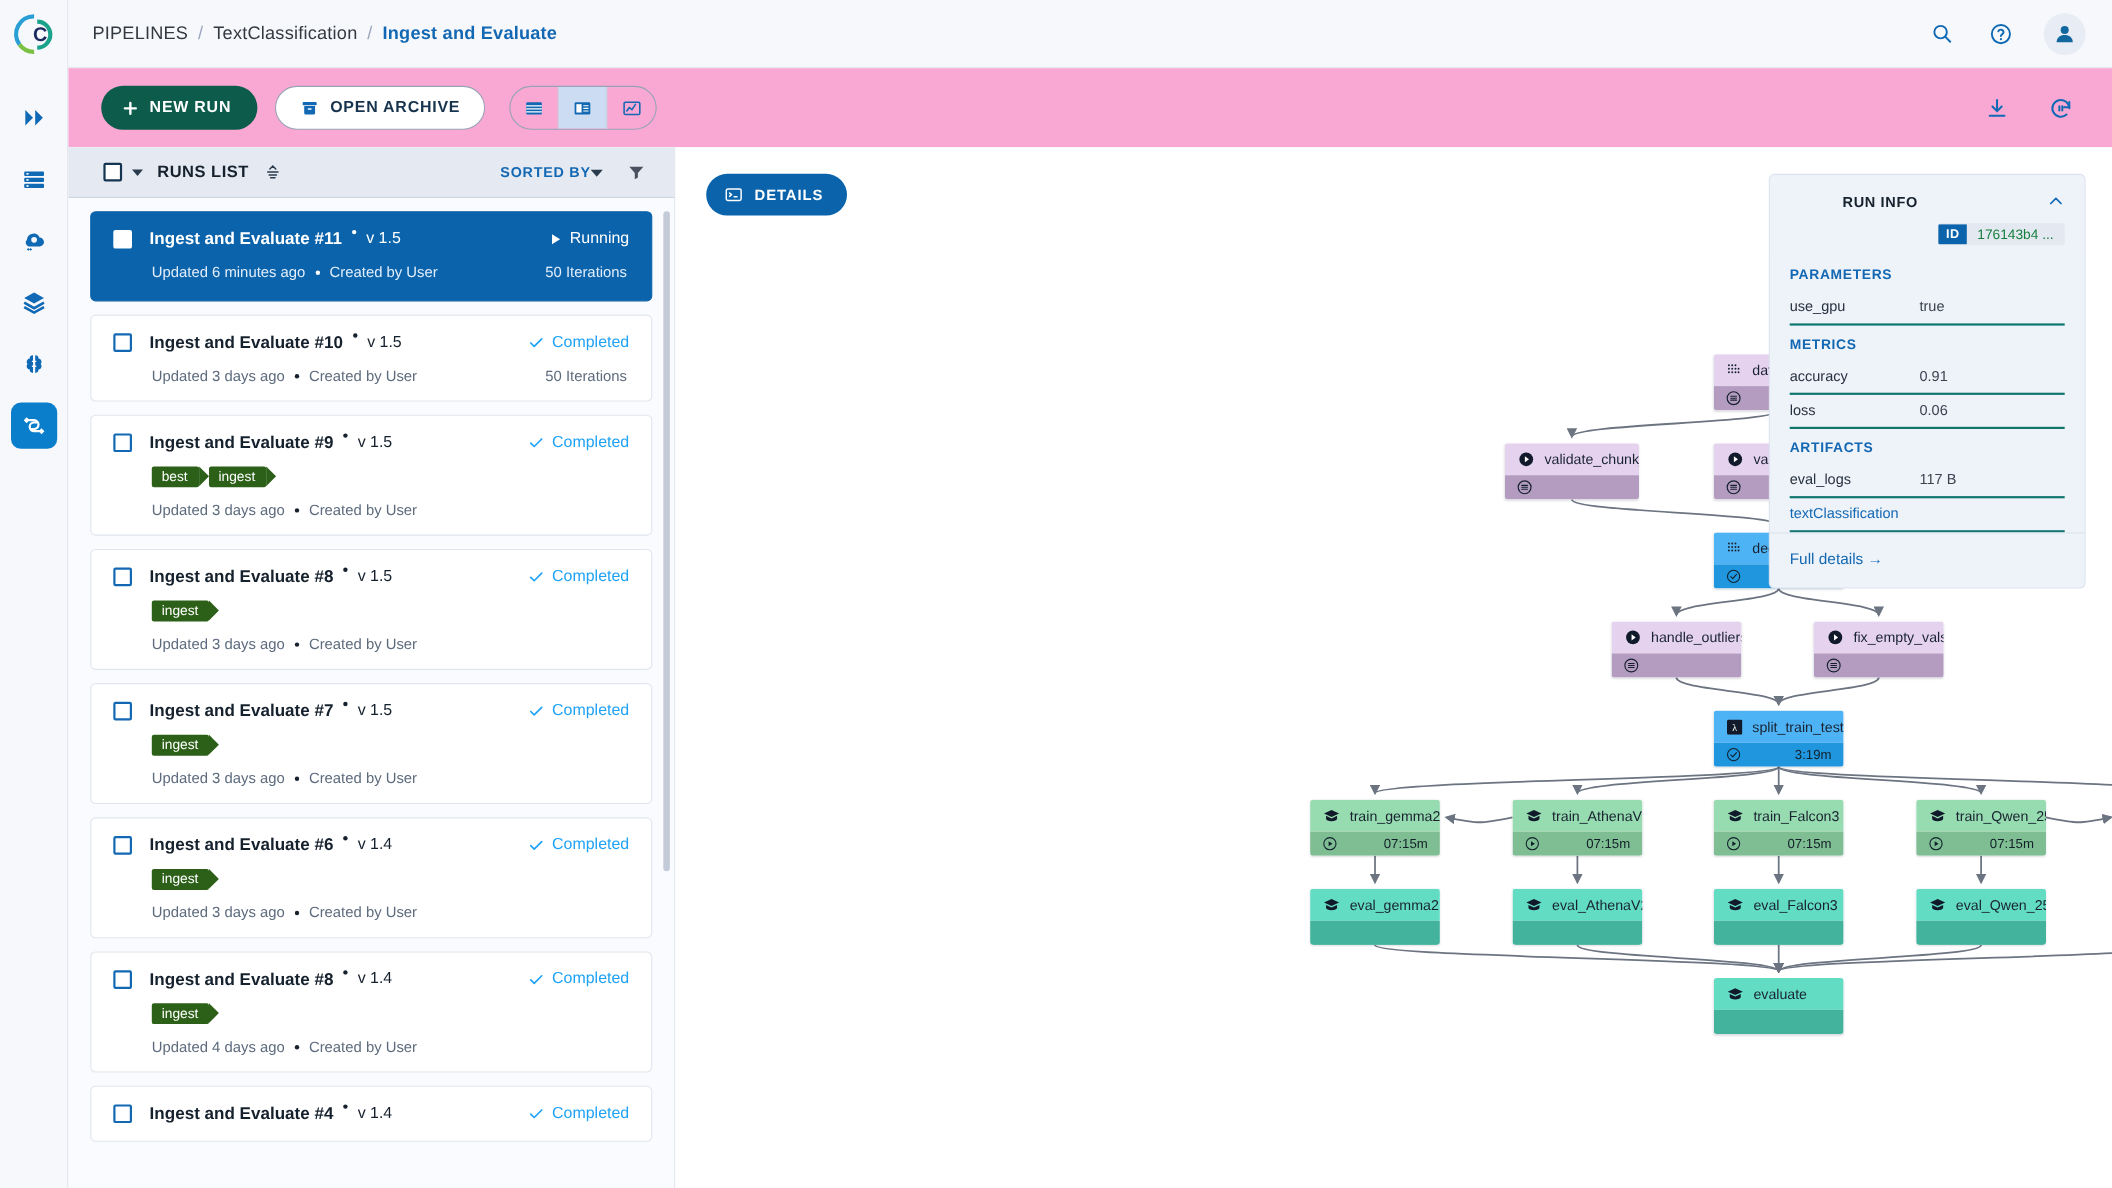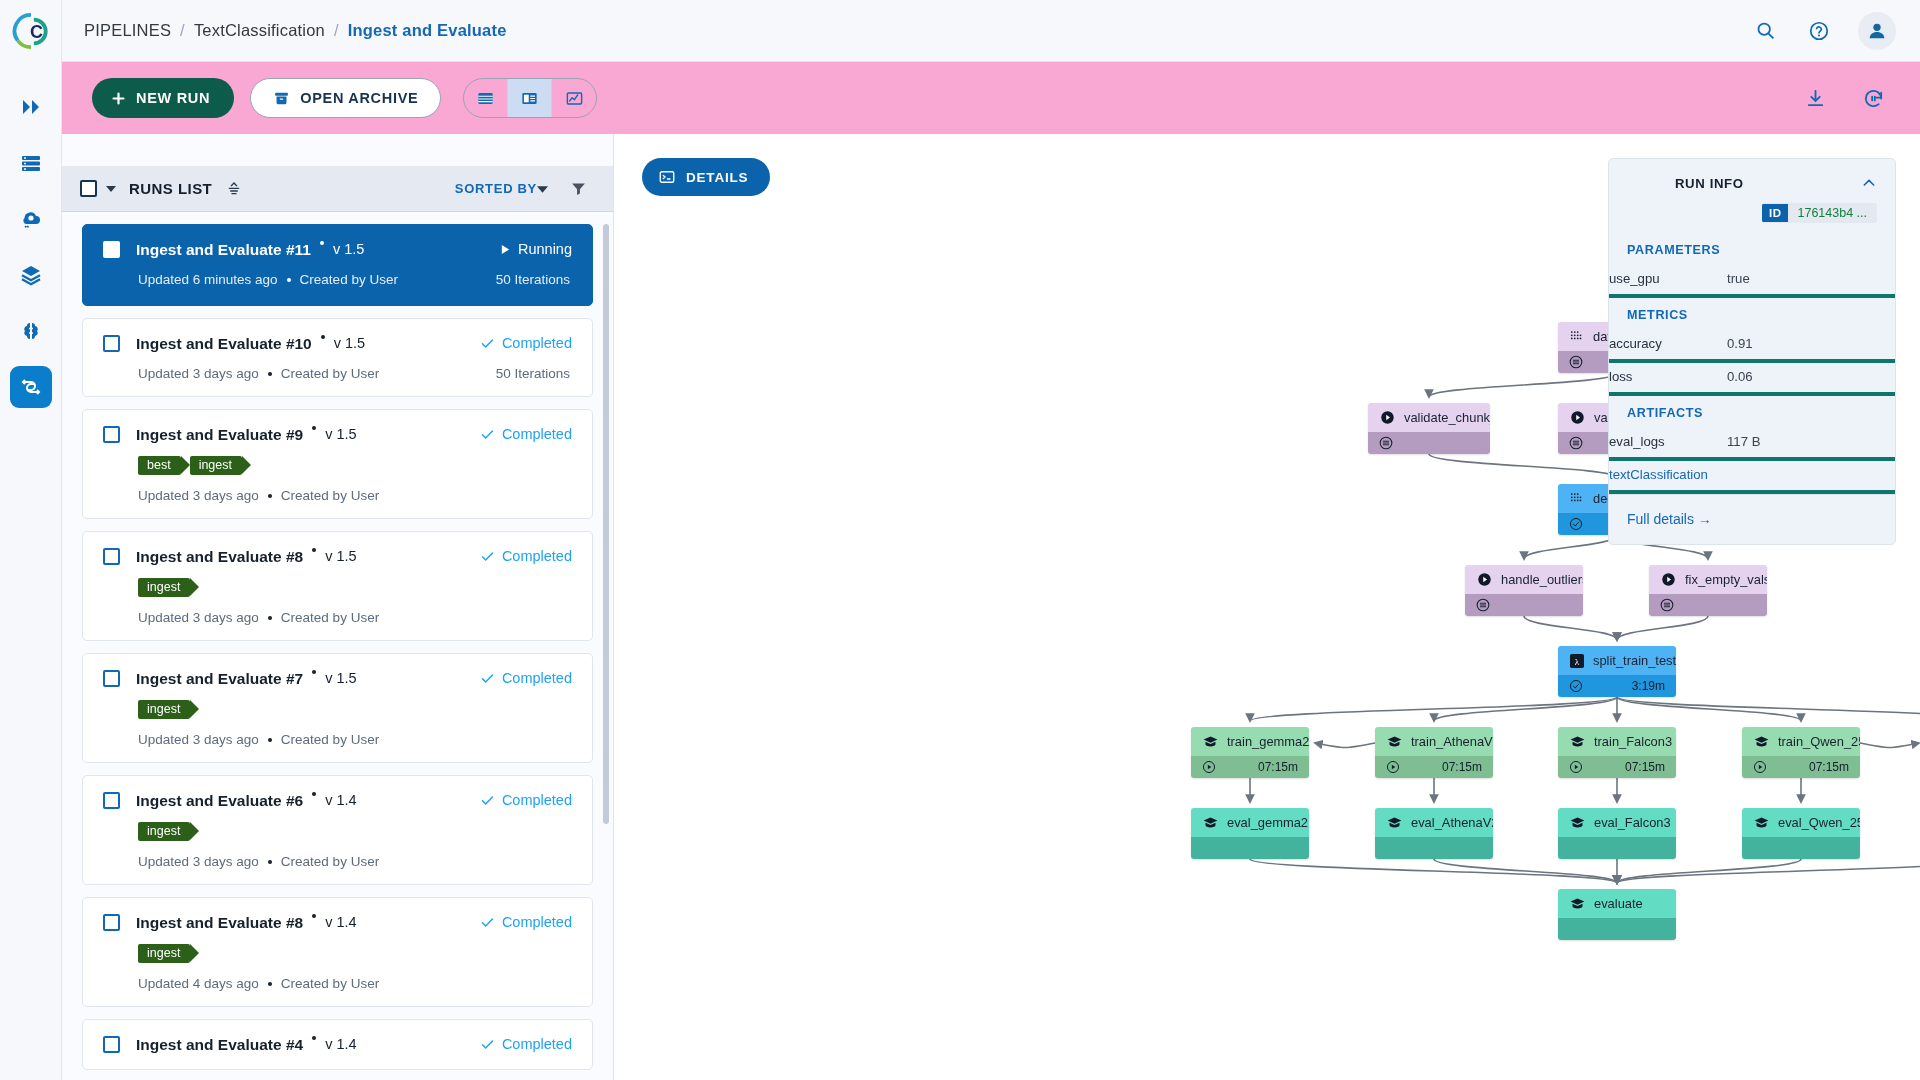--- a/index.html
+++ b/index.html
@@ -70,21 +70,21 @@
   
   .body { flex: 1 1 auto; display: flex; min-height: 0; background: #f4f6fb; }
   
   .runs-panel {
     width: 552px; flex: 0 0 552px; background: #fafbfe;
     border-right: 1px solid #dfe3ec; display: flex; flex-direction: column; min-height: 0;
     position: relative;
   }
   .runs-header {
     height: 46px; background: #e4e9f2; display: flex; align-items: center;
-    padding: 0 26px 0 18px; flex: 0 0 46px; border-bottom: 1px solid #cfd6e3; margin-top: 32px;
+    padding: 0 26px 0 32px; flex: 0 0 46px; border-bottom: 1px solid #cfd6e3;
   }
   .chk {
     width: 17px; height: 17px; border: 2px solid #1368b3; border-radius: 2px; background: #fff;
     flex: 0 0 17px;
   }
   .chk.dark { border-color: #14344f; }
   .chk.white { border-color: #ffffff; background: #ffffff; }
   .caret-down { width: 0; height: 0; border-left: 5px solid transparent; border-right: 5px solid transparent;
                 border-top: 6px solid #2a3b4d; margin-left: 9px; }
   .runs-title { font-size: 15px; font-weight: 700; color: #16212e; letter-spacing: .45px; margin-left: 13px; }
@@ -156,21 +156,21 @@
     background: #eef2f9; border: 1px solid #dde3ee; border-radius: 5px; z-index: 4;
   }
   .info-head { display: flex; align-items: center; padding: 16px 18px 6px 18px; margin-left: 48px; }
   .info-head .t { font-size: 13.2px; font-weight: 700; color: #16212e; letter-spacing: .6px; }
   .chevron-up { margin-left: auto; color: #1368b3; }
   .id-row { display: flex; justify-content: flex-end; padding: 6px 18px 10px 18px; }
   .id-pill { display: flex; align-items: center; background: #e3e8f1; border-radius: 3px; overflow: hidden; }
   .id-tag { background: #0a63ab; color: #fff; font-size: 11.5px; font-weight: 700; padding: 3px 7px; letter-spacing: .5px; }
   .id-val { font-size: 12.5px; color: #15803d; padding: 3px 10px 3px 9px; }
   .sec-title { font-size: 12.6px; font-weight: 700; color: #1368b3; letter-spacing: .6px; padding: 10px 18px 8px 18px; }
-  .kv { display: flex; margin: 0 0; padding: 6px 0 8px 0; border-bottom: 4px solid #0f766e; font-size: 13.2px; color: #27313f; }
+  .kv { display: flex; margin: 0 18px; padding: 6px 0 8px 0; border-bottom: 2px solid #0f766e; font-size: 13.2px; color: #27313f; }
   .kv .k { width: 118px; }
   .kv .v { color: #3a4450; }
   .kv.link .k { color: #1368b3; }
   .info-foot { border-top: 1px solid #dde3ee; padding: 15px 18px 16px 18px; }
   .full-details { font-size: 14px; color: #1368b3; }
   svg { display: block; }
 </style>
 </head>
 <body>
 

